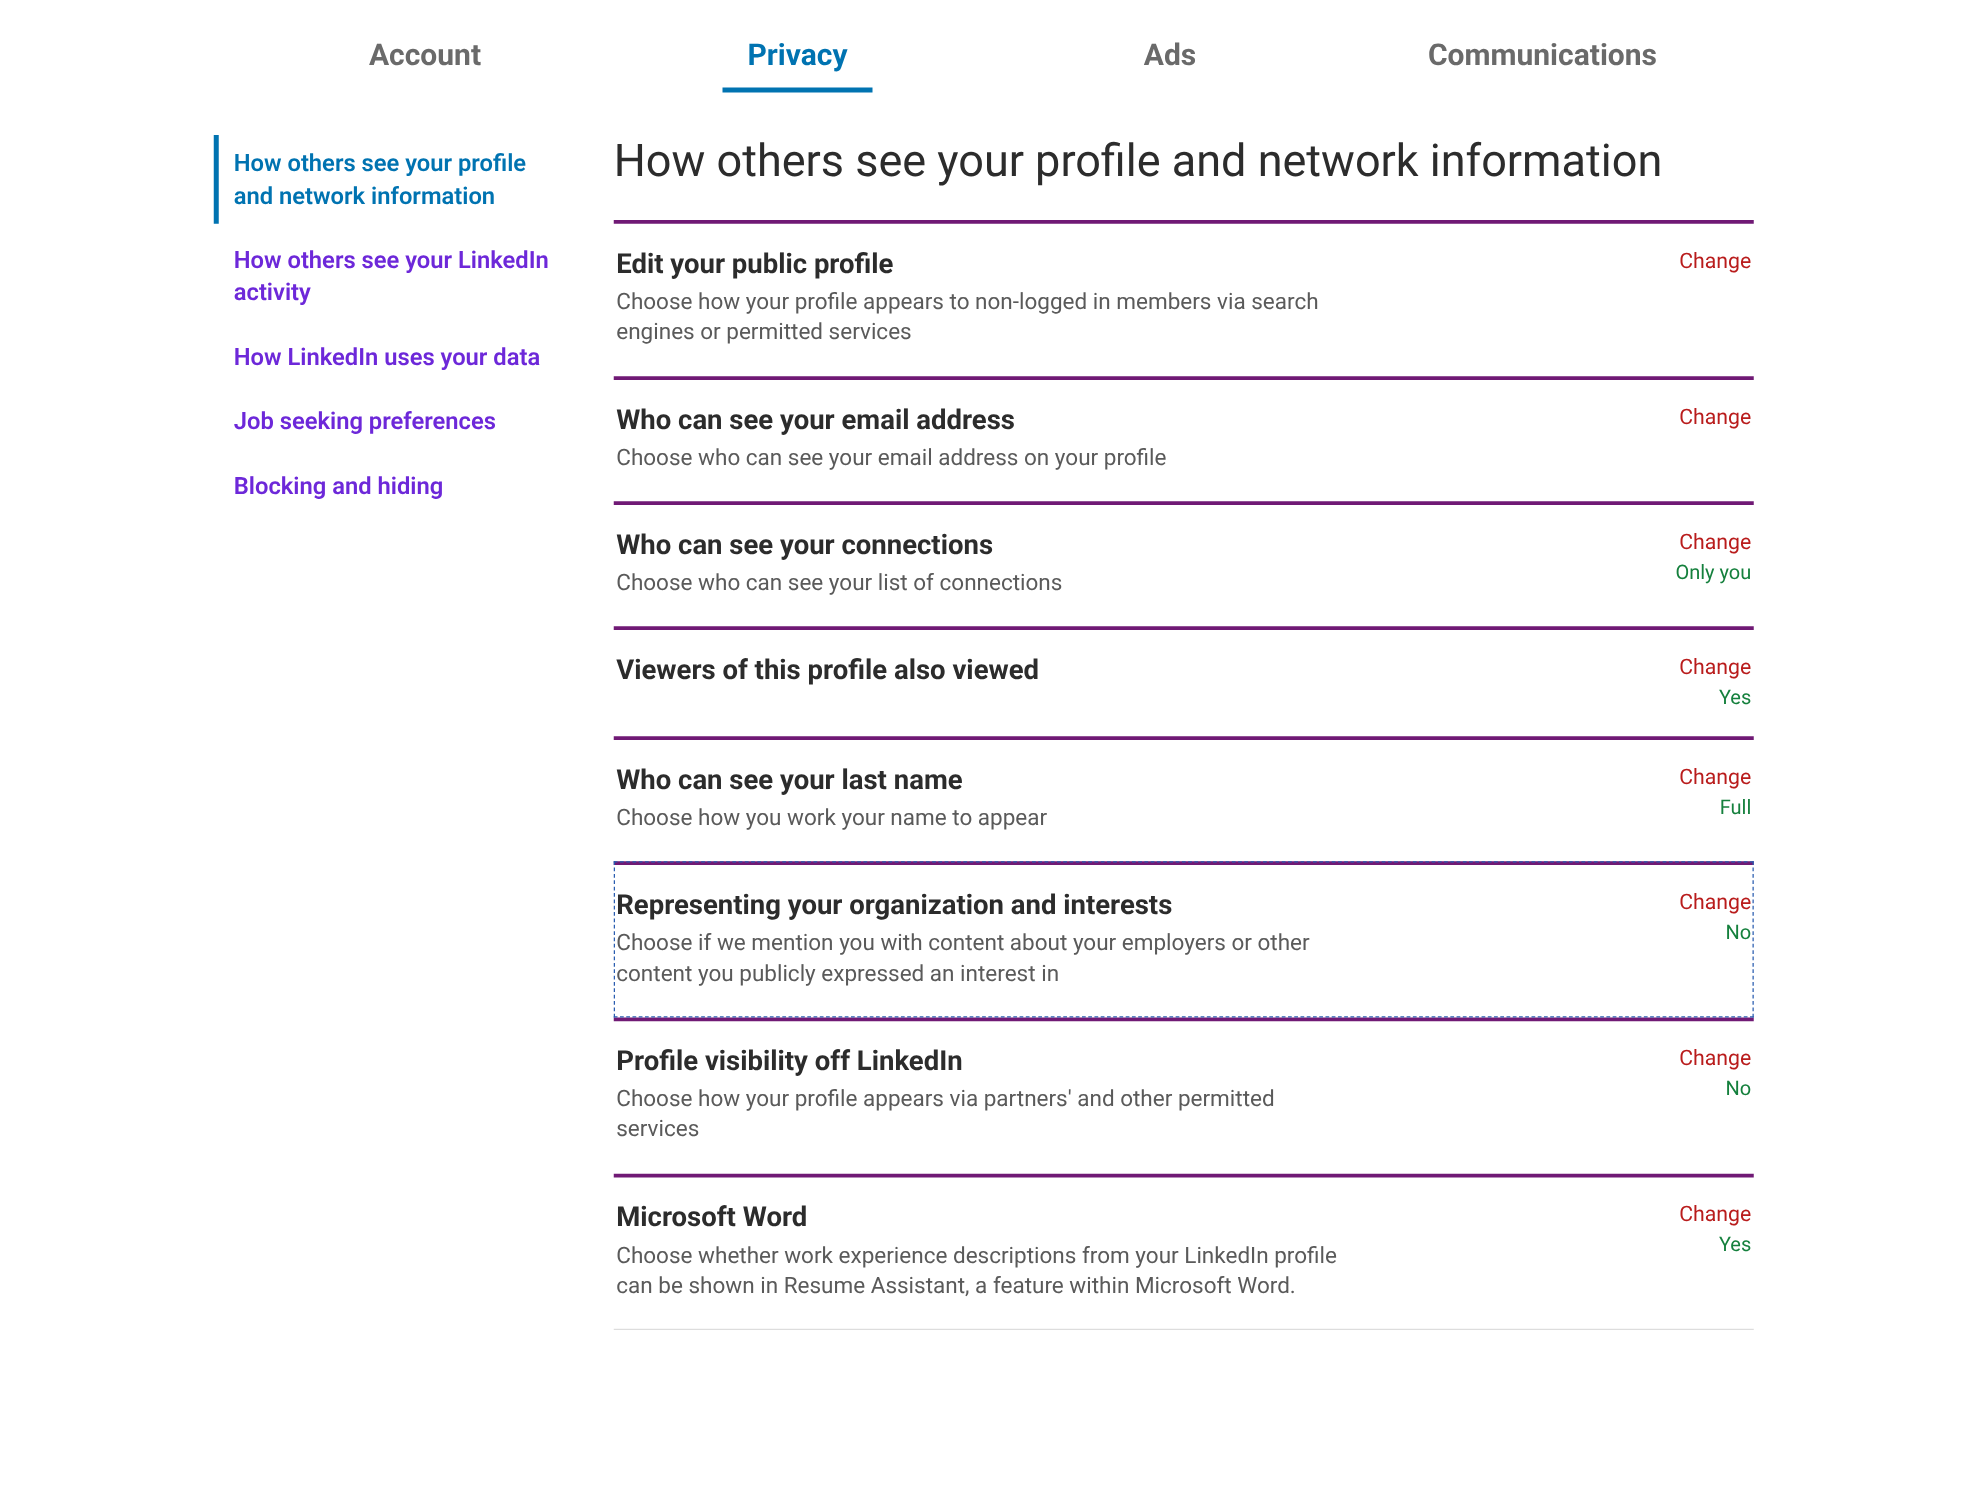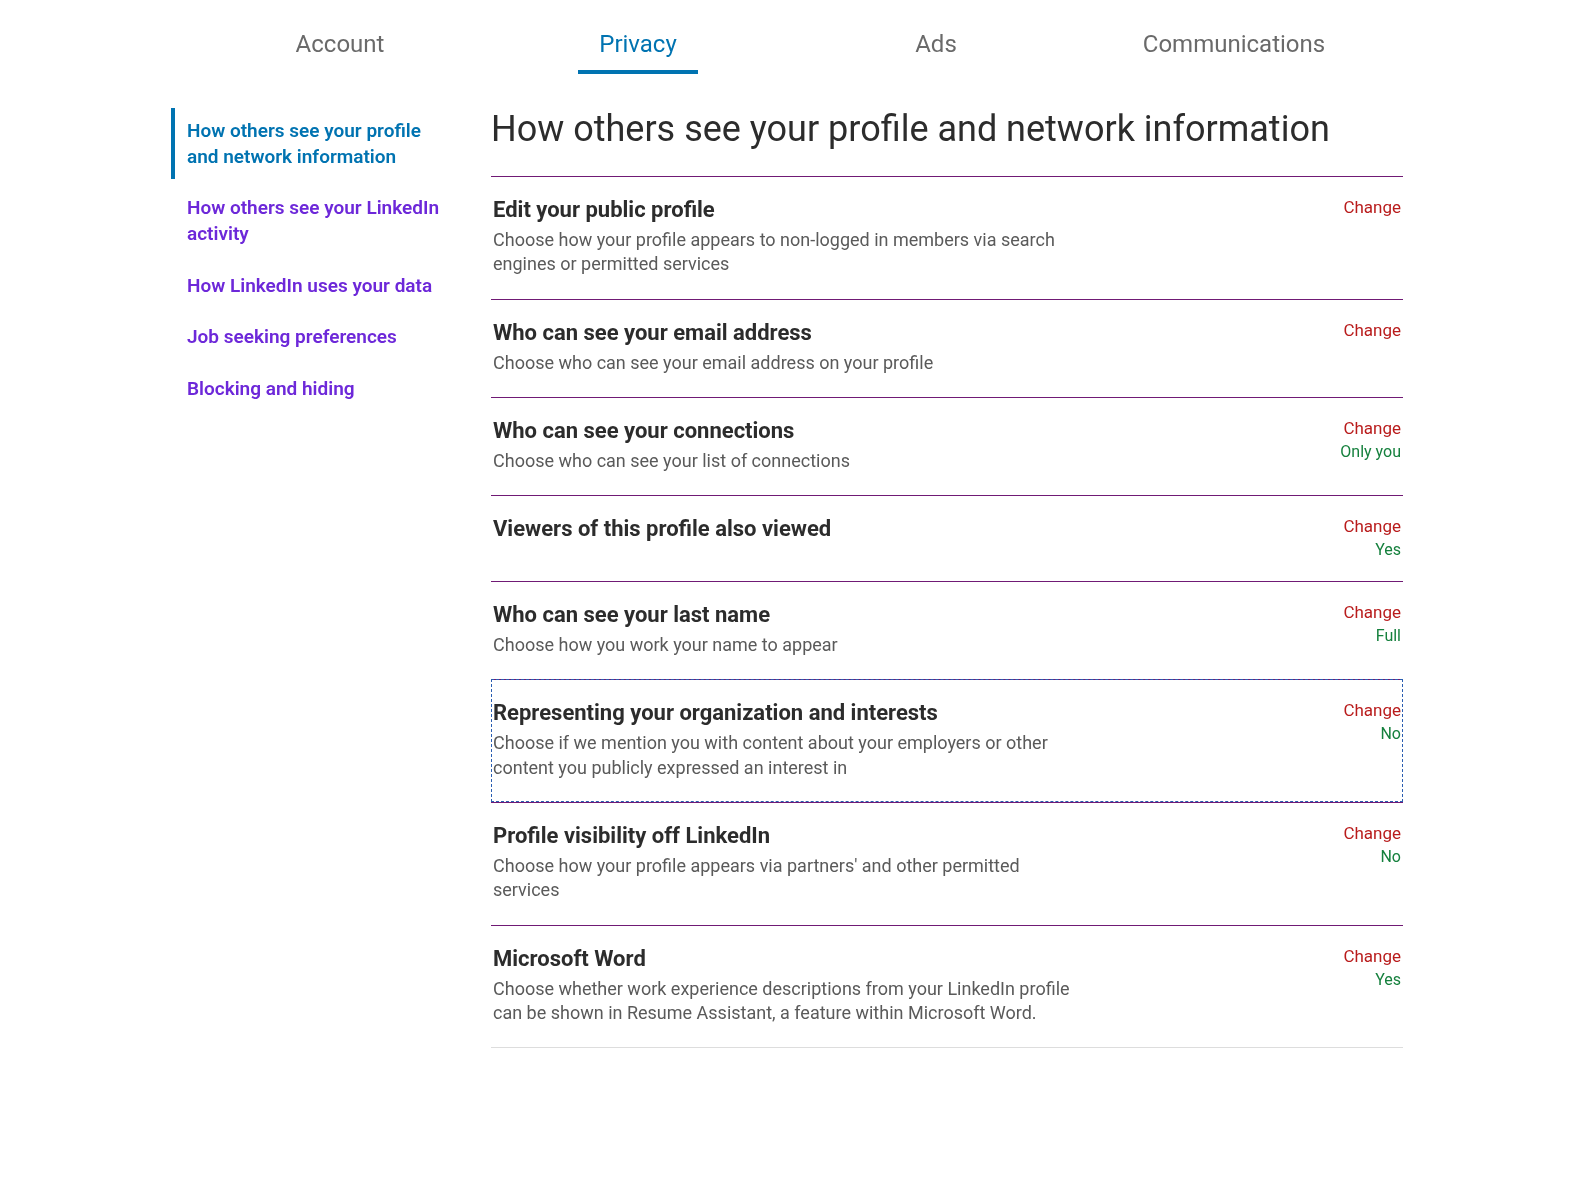--- a/index.html
+++ b/index.html
@@ -18,21 +18,21 @@
     display: flex;
     justify-content: space-between;
     padding: 0 20px;
     margin-top: 10px;
   }
   .tab {
     flex: 1;
     text-align: center;
     padding: 20px 0 14px;
     font-size: 24px;
-    font-weight: 400;
+    font-weight: 700;
     color: #6a6a6a;
     cursor: pointer;
     position: relative;
   }
   .tab.active {
     color: #0073b1;
   }
   .tab.active::after {
     content: "";
     position: absolute;
@@ -74,21 +74,21 @@
   .page-title {
     font-size: 36px;
     font-weight: 400;
     color: #2c2c2c;
     margin-bottom: 26px;
   }
   .row {
     display: flex;
     justify-content: space-between;
     align-items: flex-start;
-    border-top: 1px solid #701a75;
+    border-top: 3px solid #701a75;
     padding: 20px 2px 22px 2px;
     cursor: pointer;
   }
   .row:last-child {
     border-bottom: 1px solid #ddd;
   }
   .row-left {
     max-width: 580px;
   }
   .row-title {

